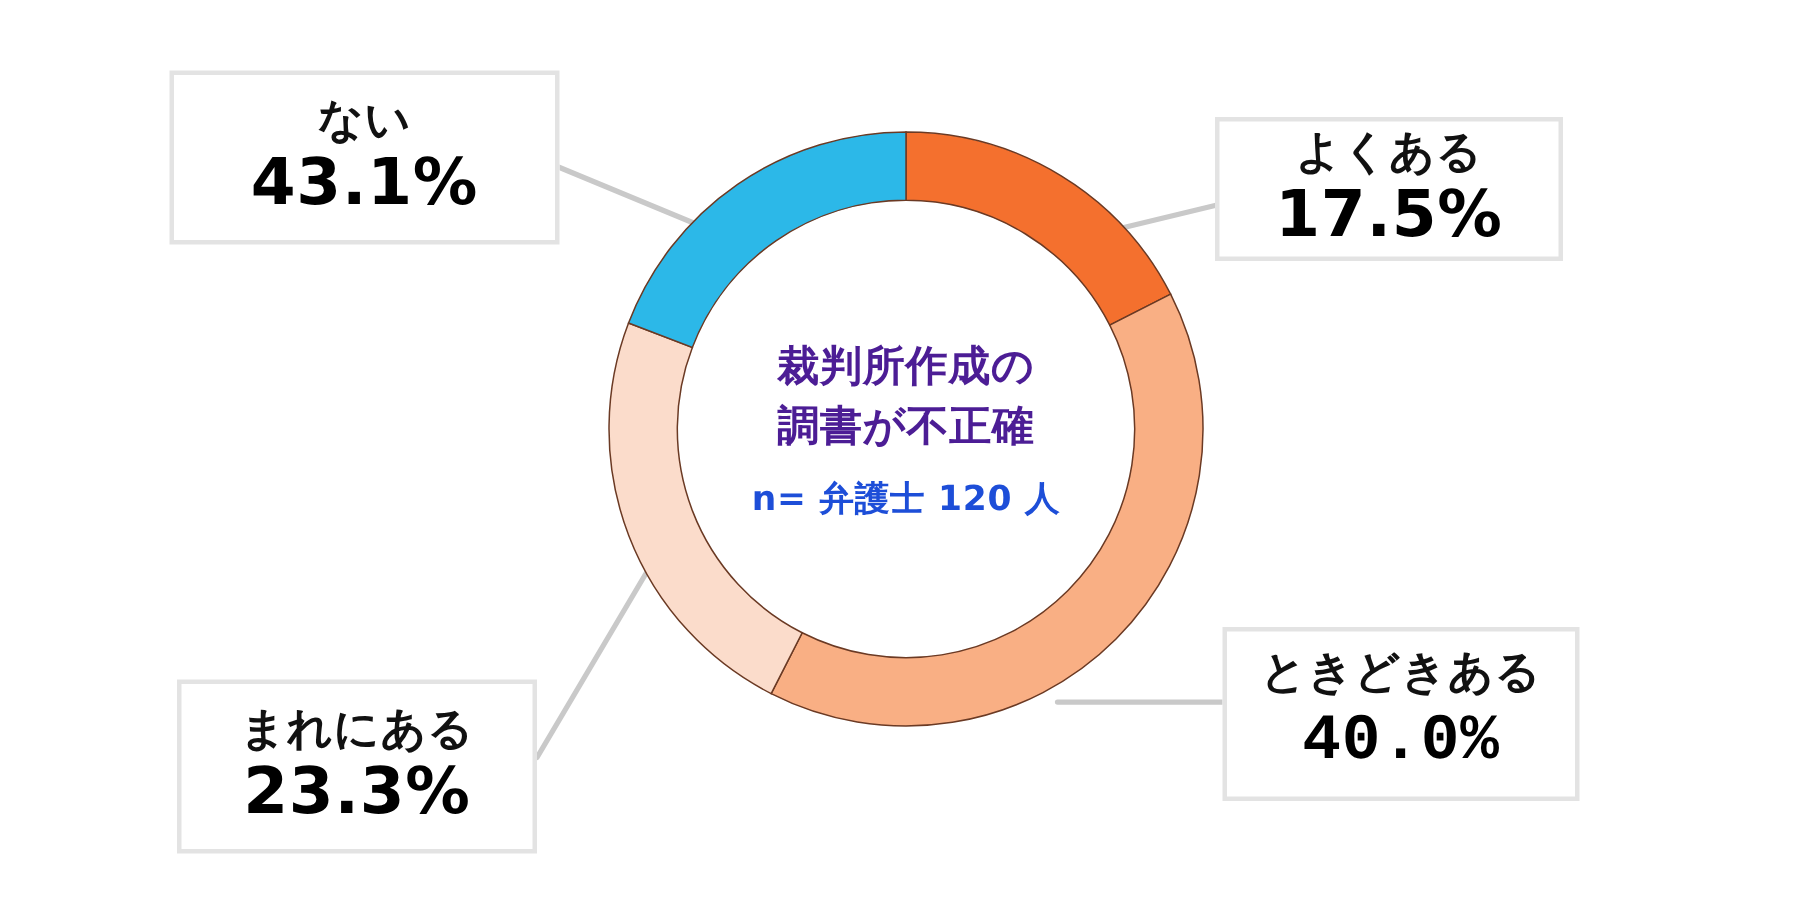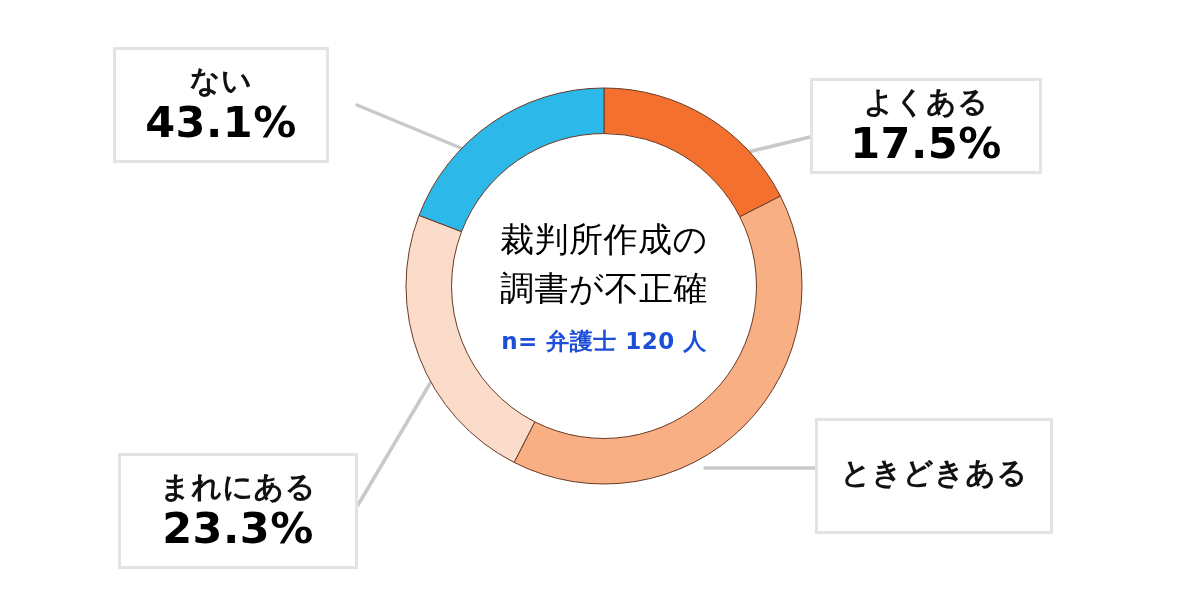--- a/index.html
+++ b/index.html
@@ -47,23 +47,23 @@
     width: 306px;
     height: 306px;
     display: flex;
     flex-direction: column;
     align-items: center;
     justify-content: center;
     text-align: center;
     pointer-events: none;
   }
   .center-line {
-    font-size: 34px;
-    font-weight: normal;
-    color: #000000;
+    font-size: 28px;
+    font-weight: bold;
+    color: #4c1d95;
     line-height: 1.42;
     letter-spacing: 0.5px;
     white-space: nowrap;
   }
   #center-sub {
     margin-top: 14px;
     font-size: 23px;
     font-weight: bold;
     color: #1d4ed8;
     white-space: nowrap;
@@ -93,21 +93,21 @@
   .callout-value {
     font-size: 43px;
     font-weight: bold;
     color: #000000;
     line-height: 1.05;
     margin-top: 3px;
     white-space: nowrap;
     letter-spacing: 0.5px;
   }
 
-  #callout-nai        { left: 113px; top: 47px;  width: 216px; height: 116px; }
+  #callout-nai        { left: 113px; top: 47px;  width: 260px; height: 116px; }
   #callout-yokuaru    { left: 810px; top: 78px;  width: 232px; height: 96px; }
   #callout-tokidoki   { left: 815px; top: 418px; width: 238px; height: 116px; font-family: Liberation Mono, monospace; }
   #callout-mareni     { left: 118px; top: 453px; width: 240px; height: 116px; }
 </style>
 </head>
 <body>
 
 <div id="stage">
 
   <svg id="connectors" viewBox="0 0 1200 600" width="1200" height="600">
@@ -143,20 +143,21 @@
     <div class="callout-value">43.1%</div>
   </div>
 
   <div class="callout" id="callout-yokuaru">
     <div class="callout-name">よくある</div>
     <div class="callout-value">17.5%</div>
   </div>
 
   <div class="callout" id="callout-tokidoki">
     <div class="callout-name">ときどきある</div>
+    <div class="callout-value">40.0%</div>
   </div>
 
   <div class="callout" id="callout-mareni">
     <div class="callout-name">まれにある</div>
     <div class="callout-value">23.3%</div>
   </div>
 
 </div>
 
 </body></html>

